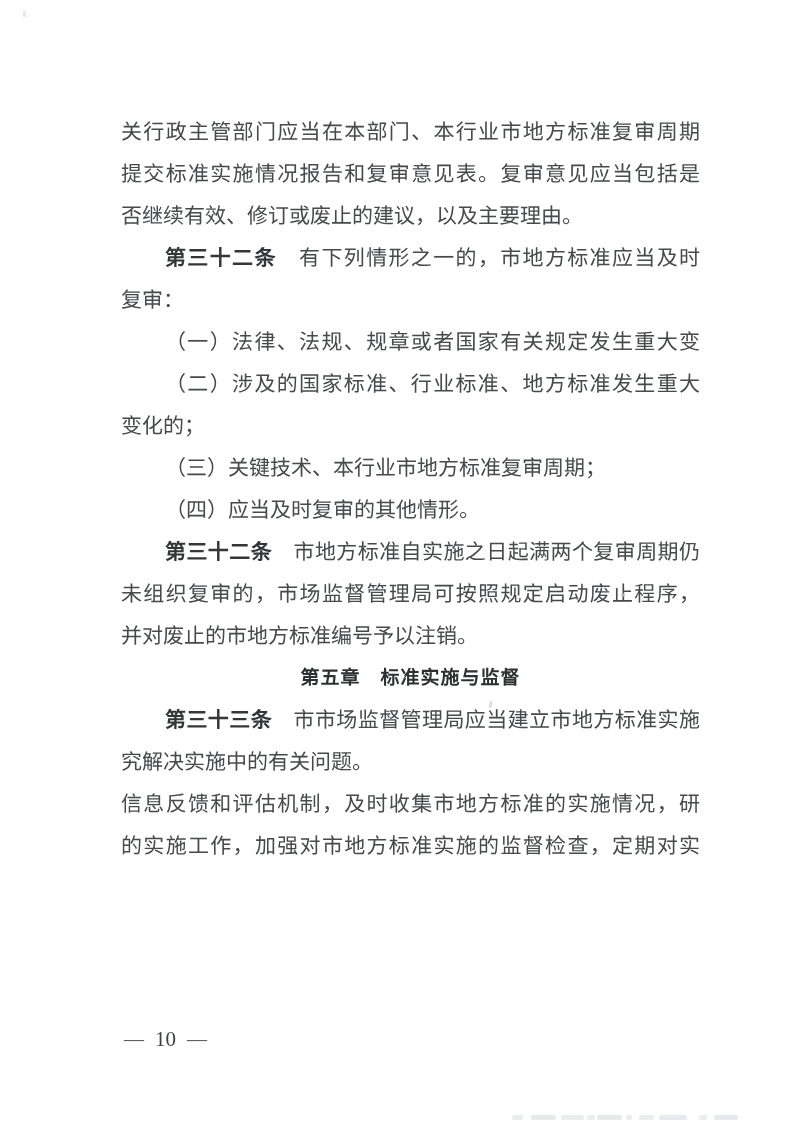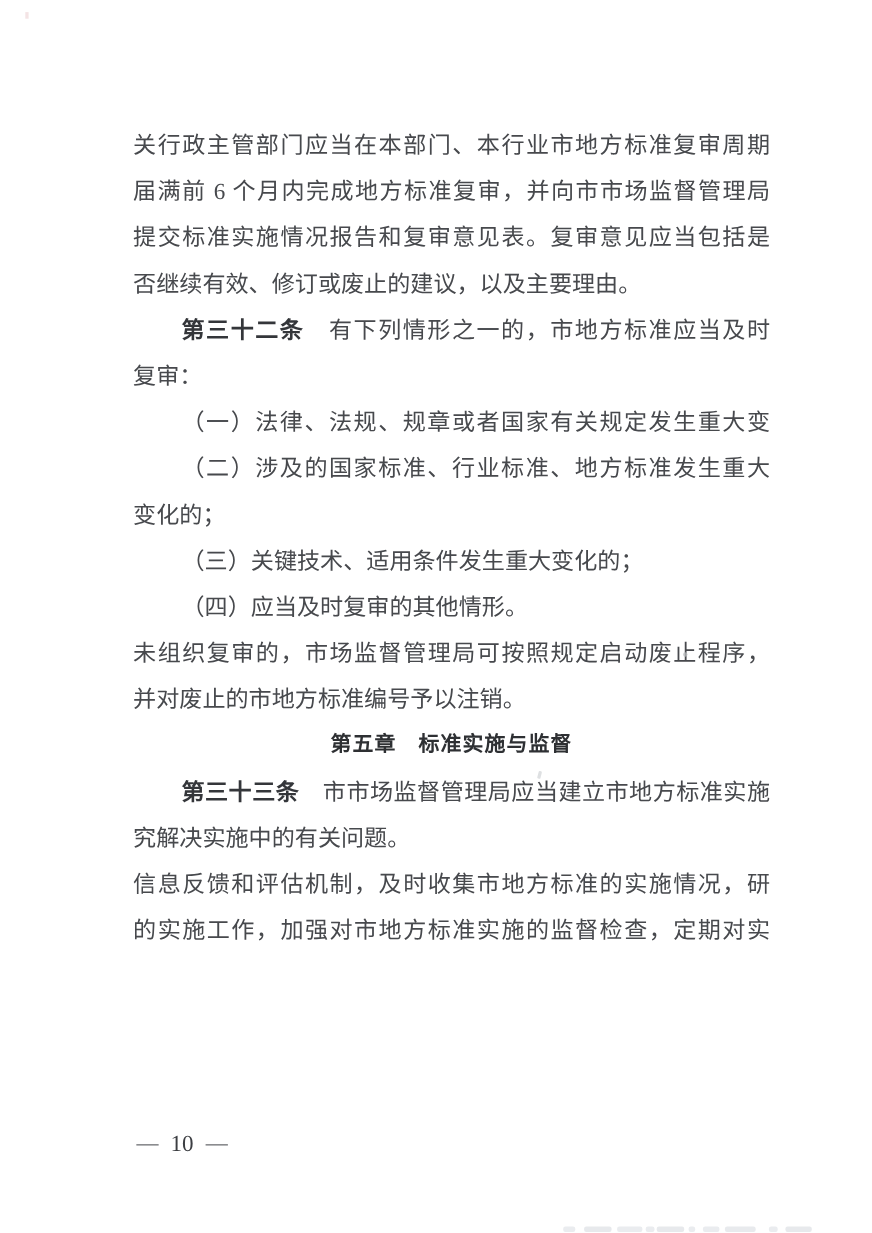--- a/index.html
+++ b/index.html
@@ -101,30 +101,30 @@
   .bm10{left:714px;width:24px;background:#e7e9ec;}
 </style>
 </head>
 <body>
 
 <div class="page">
 
   <div class="text-block">
     <div>
         <div class="line justify"><span class="seg">关行政主管部门应当在本部门、本行业市地方标准复审周期</span></div>
-        <div class="line justify"><span class="seg">届满前 6 个月内完成地方标准复审，并向市市场监督管理局</span></div>
         <div class="line justify"><span class="seg">提交标准实施情况报告和复审意见表。复审意见应当包括是</span></div>
         <div class="line left"><span class="seg">否继续有效、修订或废止的建议，以及主要理由。</span></div>
         <div class="line justify indent"><span class="seg bold">第三十二条</span><span class="seg">　有下列情形之一的，市地方标准应当及时</span></div>
         <div class="line left"><span class="seg">复审：</span></div>
         <div class="line justify indent"><span class="seg">（一）法律、法规、规章或者国家有关规定发生重大变</span></div>
         <div class="line justify indent"><span class="seg">（二）涉及的国家标准、行业标准、地方标准发生重大</span></div>
         <div class="line left"><span class="seg">变化的；</span></div>
-        <div class="line left indent"><span class="seg">（三）关键技术、适用条件发生重大变化的；</span></div>
+        <div class="line left indent"><span class="seg">（三）关键技术、本行业市地方标准复审周期；</span></div>
         <div class="line left indent"><span class="seg">（四）应当及时复审的其他情形。</span></div>
+        <div class="line justify indent"><span class="seg bold">第三十二条</span><span class="seg">　市地方标准自实施之日起满两个复审周期仍</span></div>
         <div class="line justify"><span class="seg">未组织复审的，市场监督管理局可按照规定启动废止程序，</span></div>
         <div class="line left"><span class="seg">并对废止的市地方标准编号予以注销。</span></div>
         <div class="line center chapter"><span class="seg bold">第五章　标准实施与监督</span></div>
         <div class="line justify indent"><span class="seg bold">第三十三条</span><span class="seg">　市市场监督管理局应当建立市地方标准实施</span></div>
         <div class="line left"><span class="seg">究解决实施中的有关问题。</span></div>
         <div class="line justify"><span class="seg">信息反馈和评估机制，及时收集市地方标准的实施情况，研</span></div>
         <div class="line justify"><span class="seg">的实施工作，加强对市地方标准实施的监督检查，定期对实</span></div>
       </div>
   </div>
 

